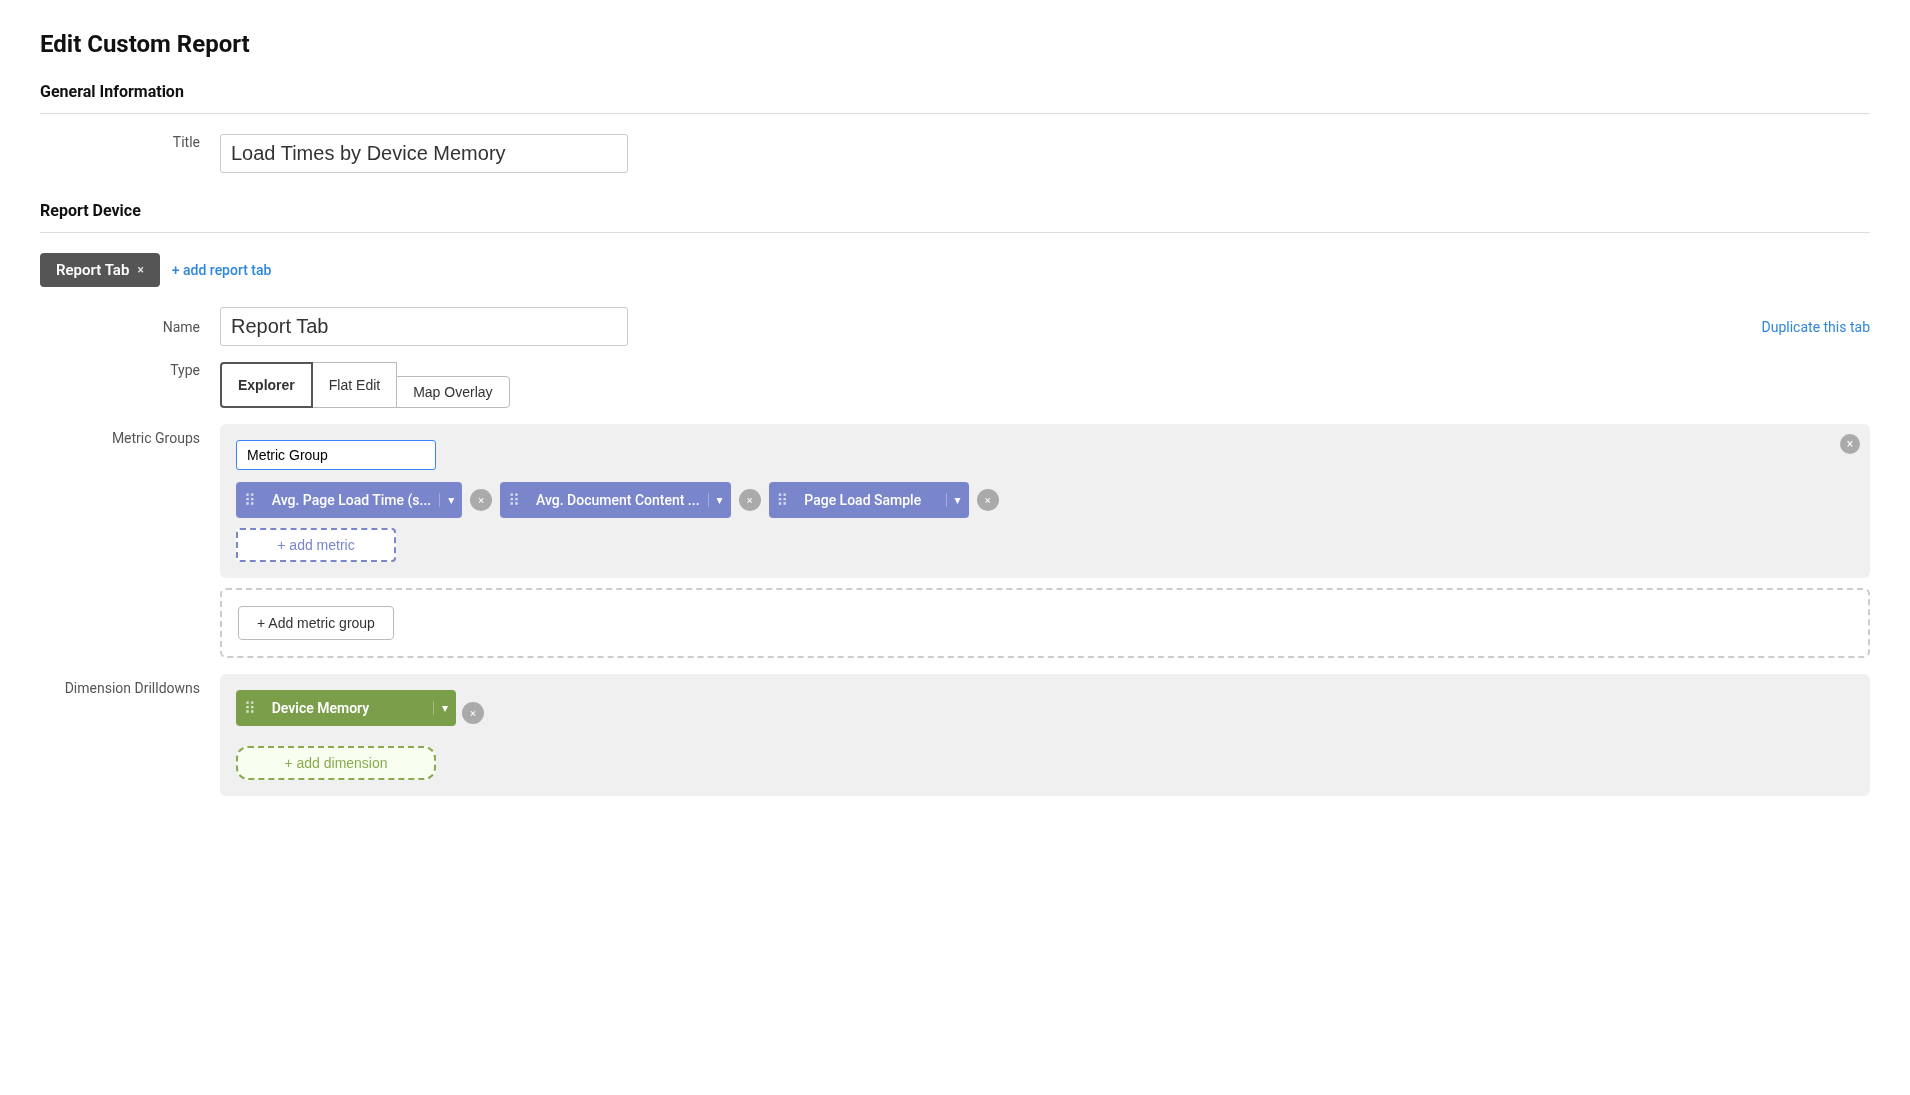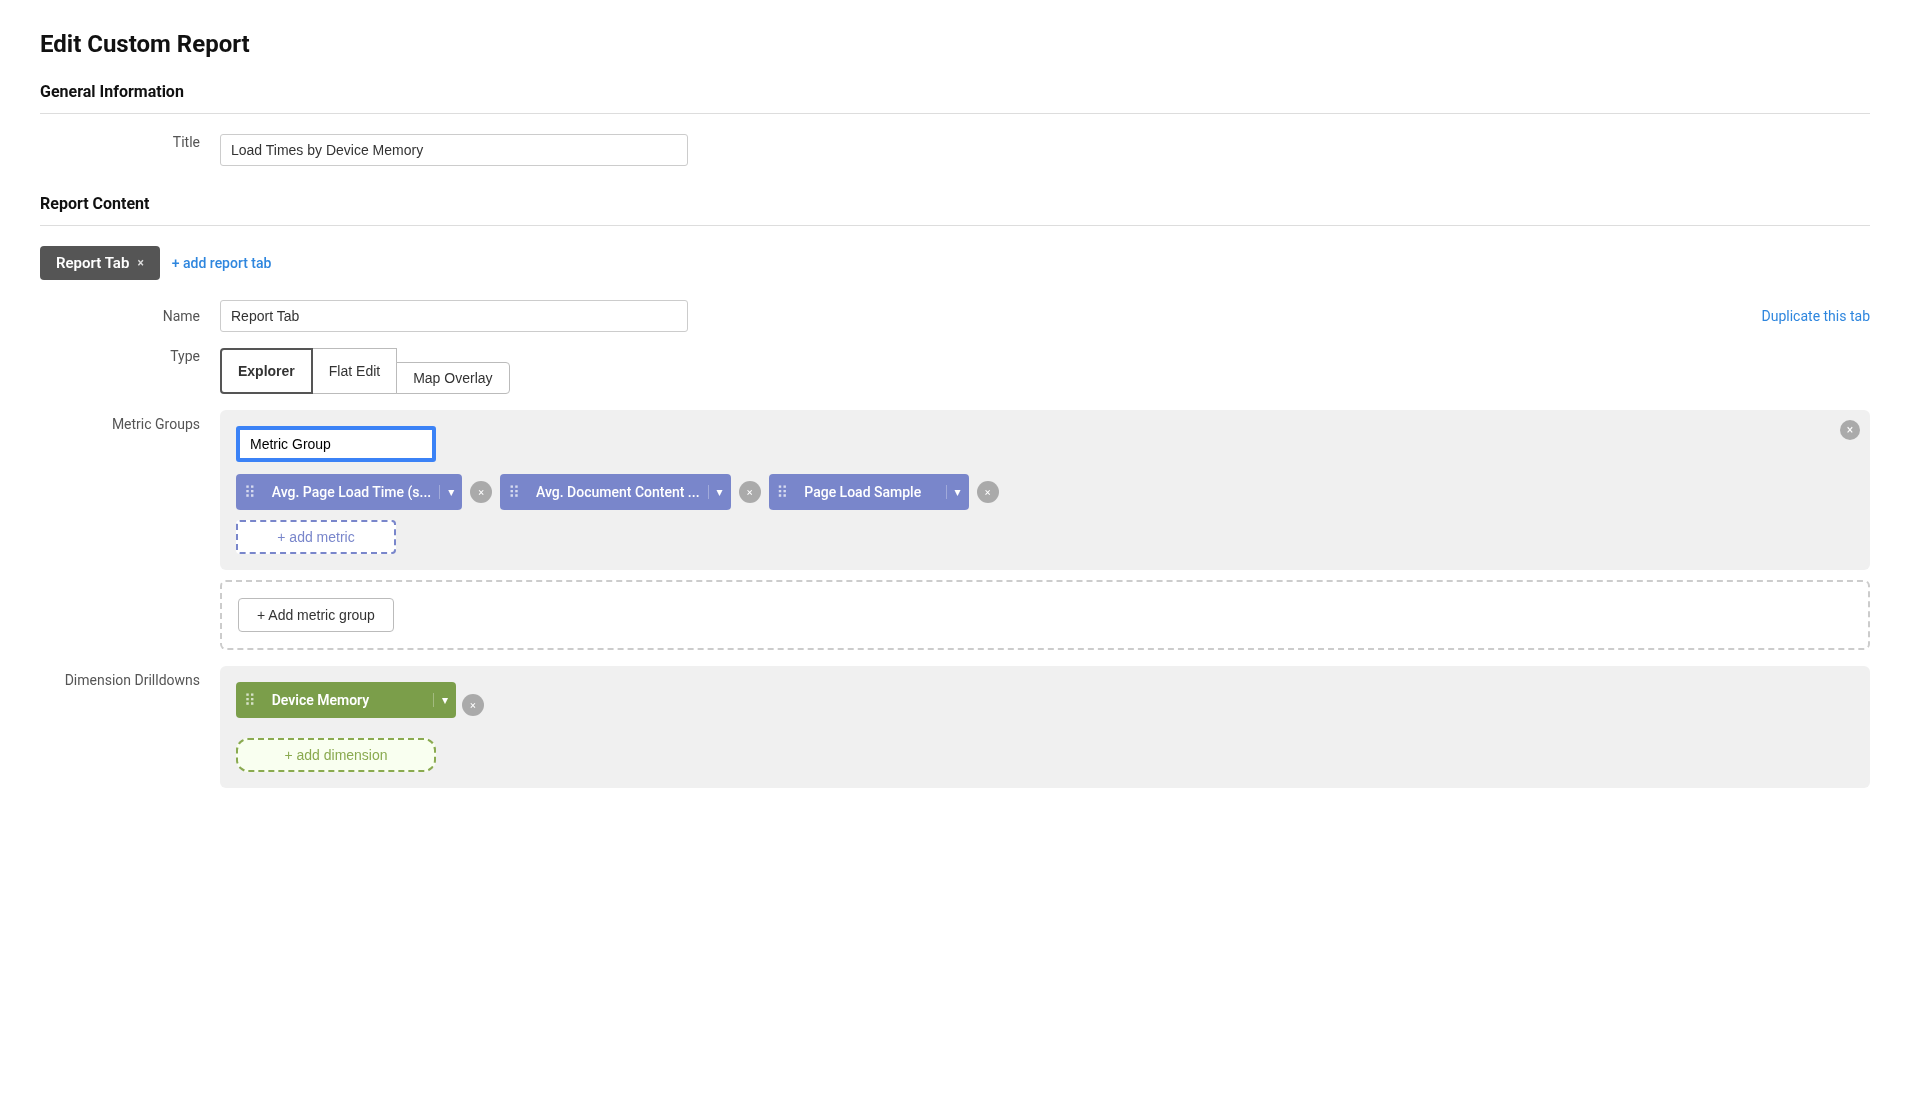--- a/index.html
+++ b/index.html
@@ -49,22 +49,22 @@
       color: #555;
       font-size: 14px;
       flex-shrink: 0;
       padding-top: 6px;
       align-self: flex-start;
     }
     .text-input {
       border: 1px solid #ccc;
       border-radius: 3px;
       padding: 7px 10px;
-      font-size: 14px;
-      width: 468px;
+      font-size: 20px;
+      width: 408px;
       color: #333;
     }
 
     
     .report-content { }
     .tab-bar {
       display: flex;
       align-items: center;
       margin-bottom: 20px;
       gap: 12px;
@@ -149,21 +149,21 @@
       background: #aaa;
       border-radius: 50%;
       display: flex;
       align-items: center;
       justify-content: center;
       color: #fff;
       font-size: 12px;
       cursor: pointer;
     }
     .metric-group-name-input {
-      border: 4px solid #3b82f6;
+      border: 1px solid #3b82f6;
       border-radius: 3px;
       padding: 6px 10px;
       font-size: 14px;
       width: 200px;
       margin-bottom: 12px;
       background: #fff;
     }
     .metrics-row {
       display: flex;
       align-items: center;
@@ -326,21 +326,21 @@
 <section class="general-info">
   <h2>General Information</h2>
   <hr class="section-divider">
   <div class="form-row">
     <label class="form-label">Title</label>
     <input class="text-input" type="text" value="Load Times by Device Memory" style="">
   </div>
 </section>
 
 <section class="report-content">
-  <h2>Report Content</h2>
+  <h2>Report Device</h2>
   <hr class="section-divider">
 
   <div class="tab-bar">
     <div class="tab-item">
       <span>Report Tab</span>
       <span class="tab-close">×</span>
     </div>
     <a class="add-tab-link">+ add report tab</a>
   </div>
 

